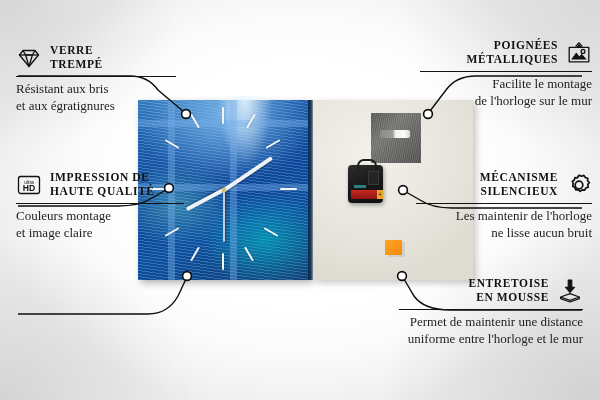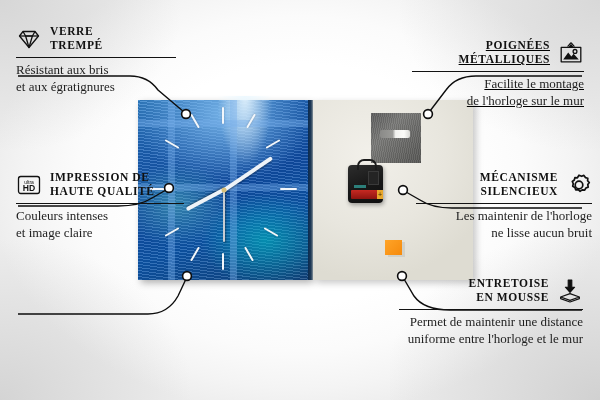--- a/index.html
+++ b/index.html
@@ -198,24 +198,24 @@
   .co-sub {
     font-size: 13px;
     color: #1d1d1d;
     line-height: 1.32;
     font-family: "Liberation Serif", serif;
   }
   .ico { flex: 0 0 auto; width: 26px; height: 26px; display:block; }
   .ico svg { display:block; }
 
   
-  #callout-verre      { left: 16px;  top: 24px; }
+  #callout-verre      { left: 16px;  top: 43px; }
   #callout-impression { left: 16px;  top: 170px; width: 168px; }
   #callout-bords      { left: 16px;  top: 278px; }
-  #callout-poignees   { right: 16px;  top: 38px;  width: 172px; text-decoration: underline; }
+  #callout-poignees   { right: 8px;  top: 38px;  width: 172px; }
   #callout-mecanisme  { right: 8px;  top: 170px; width: 176px; }
   #callout-entretoise { right: 17px;  top: 276px; width: 184px; }
 </style>
 </head>
 <body>
 
 <div id="infographic">
 
   <div class="vig tl"></div>
   <div class="vig tr"></div>
@@ -322,21 +322,21 @@
           <text x="13" y="19.4" text-anchor="middle" font-family="Liberation Sans, sans-serif" font-size="8.6" font-weight="bold" fill="#111">HD</text>
         </svg>
       </span>
       <span class="co-title">
         <span>IMPRESSION DE</span><br>
         <span>HAUTE QUALITÉ</span>
       </span>
     </div>
     <div class="co-rule"></div>
     <div class="co-sub">
-      <span>Couleurs intenses</span><br>
+      <span>Couleurs montage</span><br>
       <span>et image claire</span>
     </div>
   </div>
 
 
   <div class="callout right" id="callout-poignees">
     <div class="co-head">
       <span class="ico">
         <svg width="26" height="26" viewBox="0 0 26 26">
           <g fill="none" stroke="#111" stroke-width="1.3" stroke-linejoin="round">

